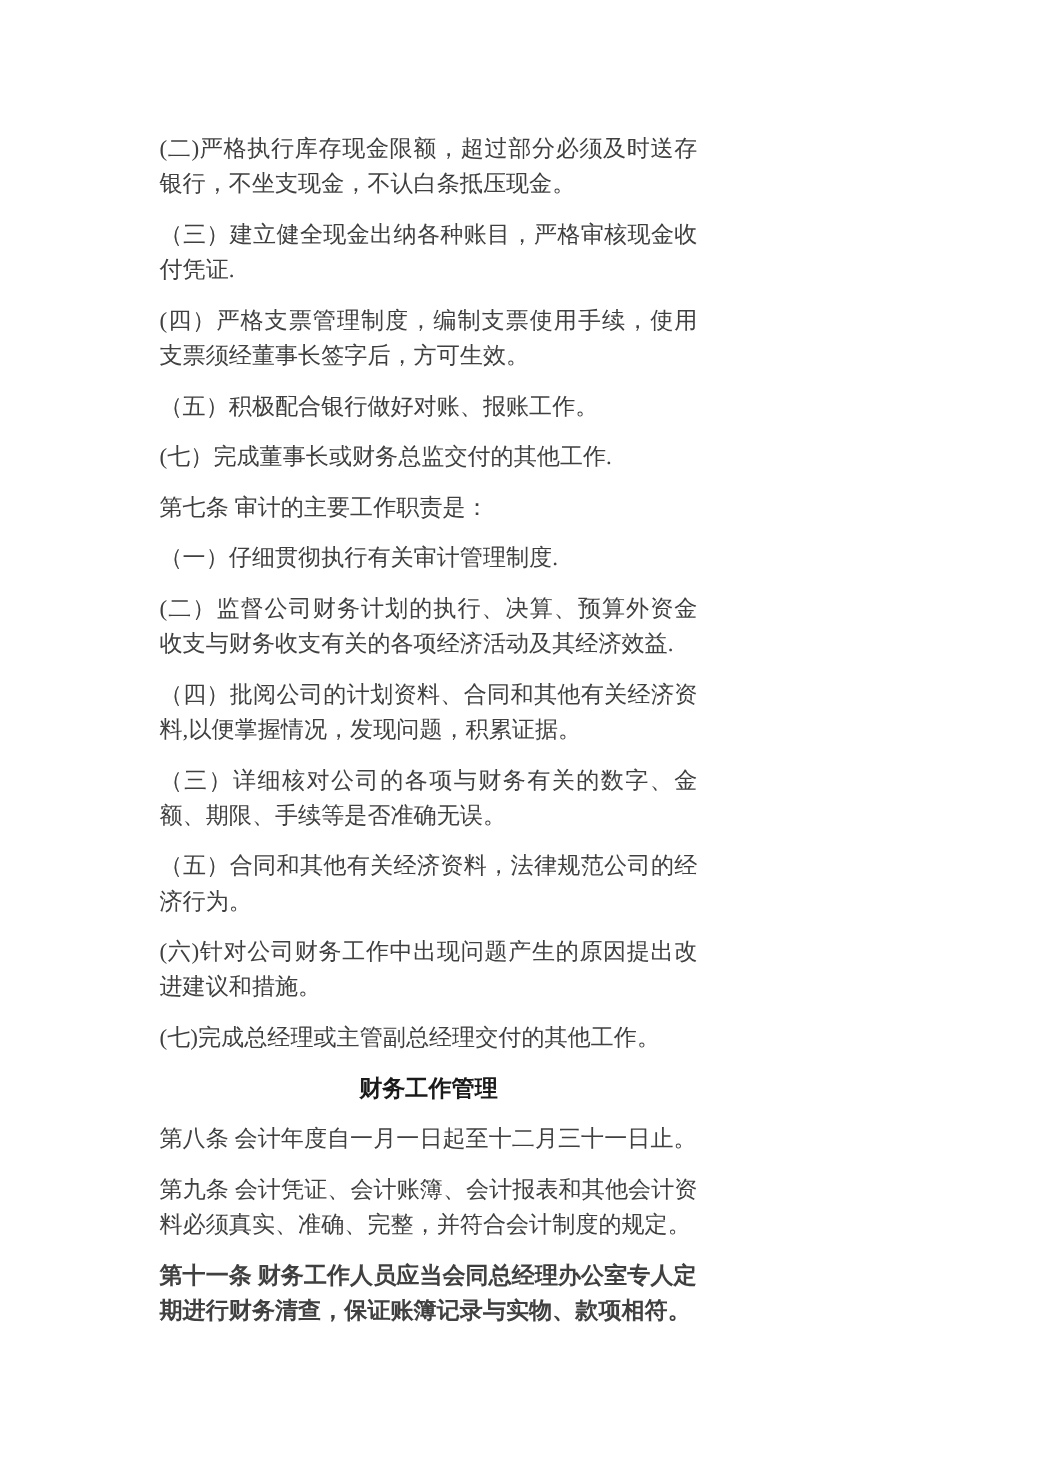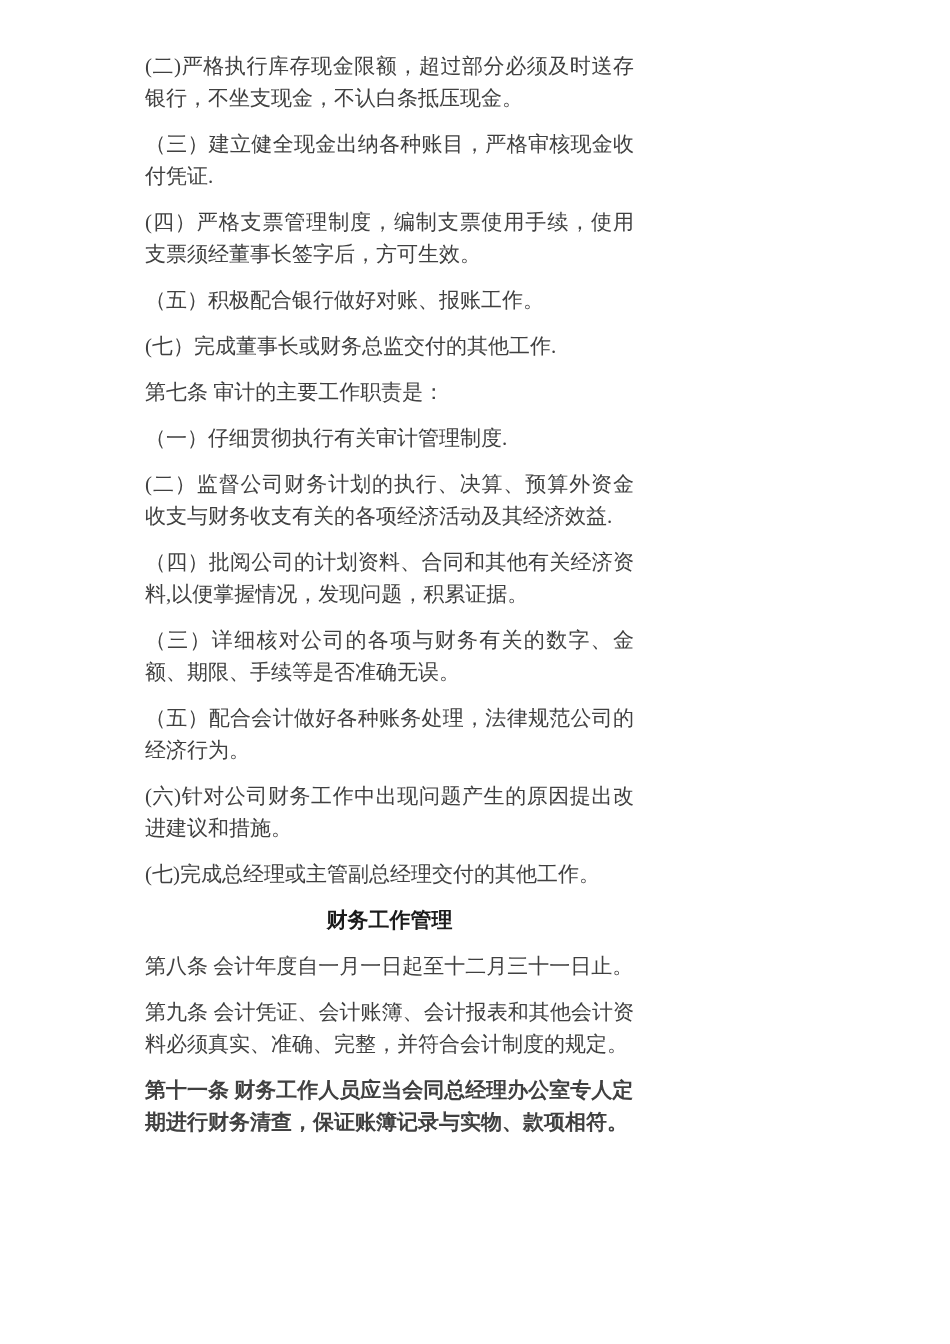--- a/index.html
+++ b/index.html
@@ -6,21 +6,21 @@
     margin: 0;
     padding: 0;
     background: #ffffff;
   }
   .page {
     position: relative;
     box-sizing: border-box;
     width: 774px;
     height: 1344px;
     background: #ffffff;
-    padding: 50px 140px 0 145px;
+    padding: 119px 140px 0 145px;
     font-family: "Liberation Serif", "DejaVu Serif", serif;
     font-size: 21px;
     line-height: 32px;
     color: #404040;
     overflow: hidden;
   }
   .para {
     margin: 0 0 14px 0;
     text-align: justify;
     text-justify: inter-ideograph;
@@ -44,20 +44,20 @@
   <p class="para">(二)严格执行库存现金限额，超过部分必须及时送存银行，不坐支现金，不认白条抵压现金。</p>
   <p class="para">（三）建立健全现金出纳各种账目，严格审核现金收付凭证.</p>
   <p class="para">(四）严格支票管理制度，编制支票使用手续，使用支票须经董事长签字后，方可生效。</p>
   <p class="para">（五）积极配合银行做好对账、报账工作。</p>
   <p class="para">(七）完成董事长或财务总监交付的其他工作.</p>
   <p class="para">第七条 审计的主要工作职责是：</p>
   <p class="para">（一）仔细贯彻执行有关审计管理制度.</p>
   <p class="para">(二）监督公司财务计划的执行、决算、预算外资金收支与财务收支有关的各项经济活动及其经济效益.</p>
   <p class="para">（四）批阅公司的计划资料、合同和其他有关经济资料,以便掌握情况，发现问题，积累证据。</p>
   <p class="para">（三）详细核对公司的各项与财务有关的数字、金额、期限、手续等是否准确无误。</p>
-  <p class="para">（五）配合会计做好各种账务处理，法律规范公司的经济行为。</p>
+  <p class="para">（五）合同和其他有关经济资料，法律规范公司的经济行为。</p>
   <p class="para">(六)针对公司财务工作中出现问题产生的原因提出改进建议和措施。</p>
   <p class="para">(七)完成总经理或主管副总经理交付的其他工作。</p>
   <p class="heading">财务工作管理</p>
   <p class="para">第八条 会计年度自一月一日起至十二月三十一日止。</p>
   <p class="para">第九条 会计凭证、会计账簿、会计报表和其他会计资料必须真实、准确、完整，并符合会计制度的规定。</p>
   <p class="para center">第十一条 财务工作人员应当会同总经理办公室专人定期进行财务清查，保证账簿记录与实物、款项相符。</p>
 </div>
 
 </body></html>

